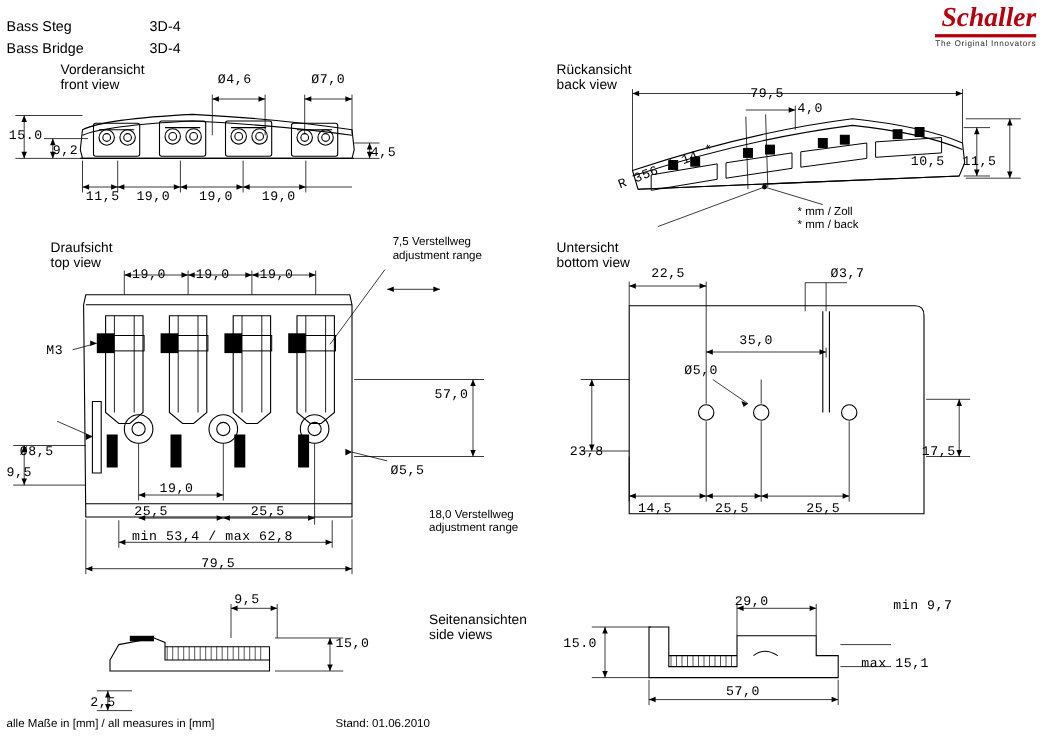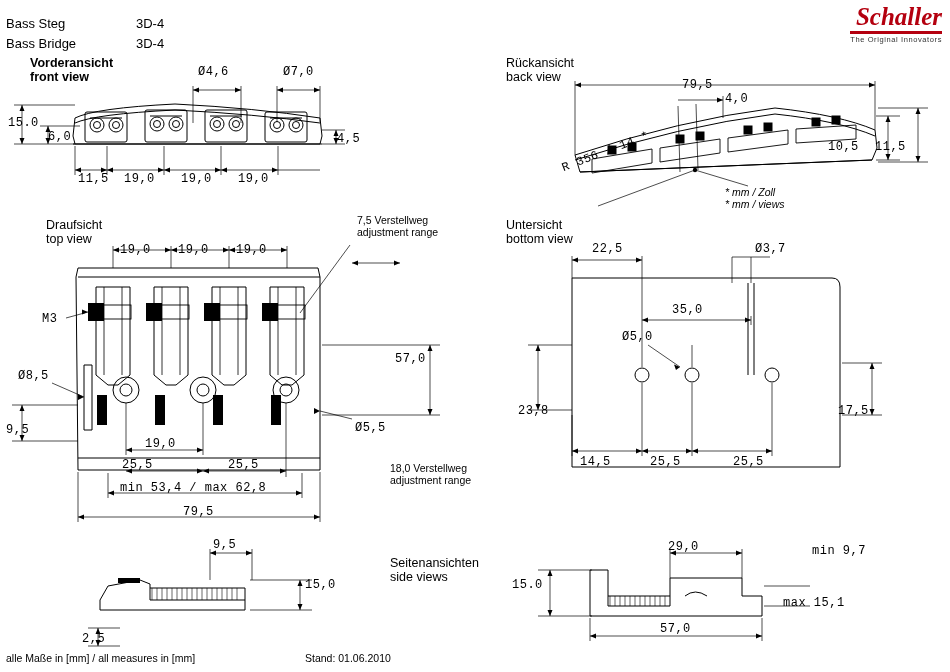--- a/index.html
+++ b/index.html
@@ -38,21 +38,21 @@
       <div class="title">3D-4</div>
     </div>
   </div>
 
   <div class="logo-wrap">
     <div class="logo-name">Schaller</div>
     <div class="logo-bar"></div>
     <div class="logo-sub">The Original Innovators</div>
   </div>
 
-  <div class="abs" style="left:30px;top:56px;font-weight:bold;">
+  <div class="abs" style="left:55px;top:56px;">
     <div class="label">Vorderansicht</div>
     <div class="label">front view</div>
   </div>
 
   <svg class="abs" style="left:0px;top:60px;" width="380" height="135">
     <g fill="none" stroke="#000" stroke-width="1">
 
       <path d="M75,58 Q95,48 175,44 Q255,48 320,58 L322,76 L320,84 L75,84 L73,76 Z"></path>
       <path d="M75,63 Q95,54 175,50 Q255,54 320,63"></path>
       <line x1="73" y1="84" x2="322" y2="84"></line>
@@ -131,21 +131,21 @@
       <polygon points="164,110 170,107.5 170,112.5"></polygon>
       <polygon points="221,110 215,107.5 215,112.5"></polygon>
       <polygon points="221,110 227,107.5 227,112.5"></polygon>
       <polygon points="278,110 272,107.5 272,112.5"></polygon>
     </g>
   </svg>
 
   <div class="abs mono" style="left:198px;top:65px;">Ø4,6</div>
   <div class="abs mono" style="left:283px;top:65px;">Ø7,0</div>
   <div class="abs mono" style="left:8px;top:116px;">15.0</div>
-  <div class="abs mono" style="left:48px;top:130px;">6,0</div>
+  <div class="abs mono" style="left:48px;top:130px;">9,2</div>
   <div class="abs mono" style="left:337px;top:132px;">4,5</div>
   <div class="abs mono" style="left:78px;top:172px;">11,5</div>
   <div class="abs mono" style="left:124px;top:172px;">19,0</div>
   <div class="abs mono" style="left:181px;top:172px;">19,0</div>
   <div class="abs mono" style="left:238px;top:172px;">19,0</div>
 
   <div class="abs" style="left:506px;top:56px;">
     <div class="label">Rückansicht</div>
     <div class="label">back view</div>
   </div>
@@ -206,23 +206,23 @@
       <circle cx="215" cy="110" r="2.2"></circle>
     </g>
   </svg>
 
   <div class="abs mono" style="left:682px;top:78px;">79,5</div>
   <div class="abs mono" style="left:725px;top:92px;">4,0</div>
   <div class="abs mono" style="left:828px;top:140px;">10,5</div>
   <div class="abs mono" style="left:875px;top:140px;">11,5</div>
   <div class="abs mono" style="left:560px;top:162px;transform:rotate(-21deg);transform-origin:left top;">R 356 / 14 *</div>
 
-  <div class="abs" style="left:725px;top:186px;font-style:italic;">
+  <div class="abs" style="left:725px;top:186px;">
     <div class="small">* mm / Zoll</div>
-    <div class="small">* mm / views</div>
+    <div class="small">* mm / back</div>
   </div>
 
   <div class="abs" style="left:46px;top:218px;">
     <div class="label">Draufsicht</div>
     <div class="label">top view</div>
   </div>
 
   <svg class="abs" style="left:0px;top:215px;" width="460" height="320">
     <g fill="none" stroke="#000" stroke-width="1">
 
@@ -346,21 +346,21 @@
 
   <div class="abs" style="left:357px;top:214px;">
     <div class="small">7,5 Verstellweg</div>
     <div class="small">adjustment range</div>
   </div>
 
   <div class="abs mono" style="left:120px;top:243px;">19,0</div>
   <div class="abs mono" style="left:178px;top:243px;">19,0</div>
   <div class="abs mono" style="left:236px;top:243px;">19,0</div>
   <div class="abs mono" style="left:42px;top:312px;">M3</div>
-  <div class="abs mono" style="left:18px;top:369px;">Ø8,5</div>
+  <div class="abs mono" style="left:18px;top:404px;">Ø8,5</div>
   <div class="abs mono" style="left:6px;top:423px;">9,5</div>
   <div class="abs mono" style="left:355px;top:421px;">Ø5,5</div>
   <div class="abs mono" style="left:395px;top:352px;">57,0</div>
   <div class="abs mono" style="left:145px;top:437px;">19,0</div>
   <div class="abs mono" style="left:122px;top:458px;">25,5</div>
   <div class="abs mono" style="left:228px;top:458px;">25,5</div>
   <div class="abs mono" style="left:120px;top:481px;">min 53,4 / max 62,8</div>
   <div class="abs mono" style="left:183px;top:505px;">79,5</div>
 
   <div class="abs" style="left:390px;top:462px;">

